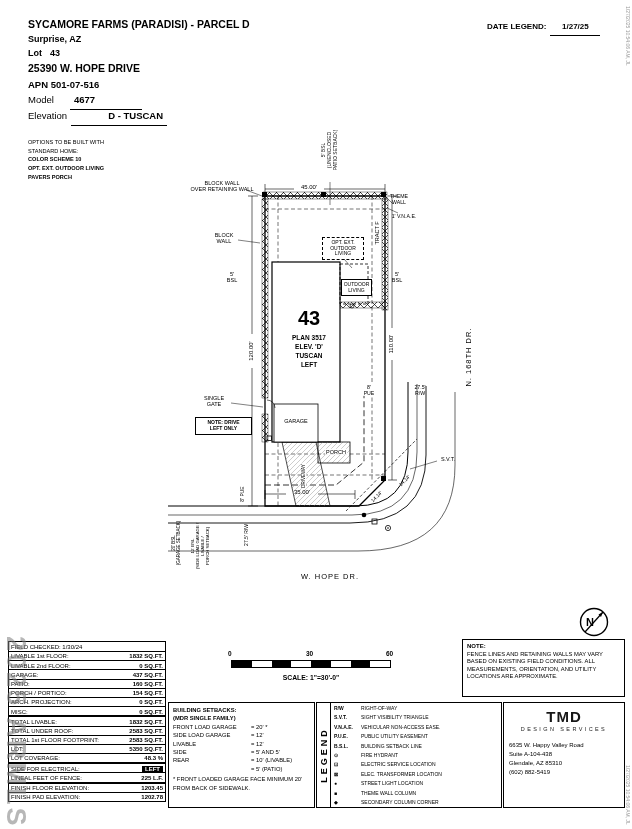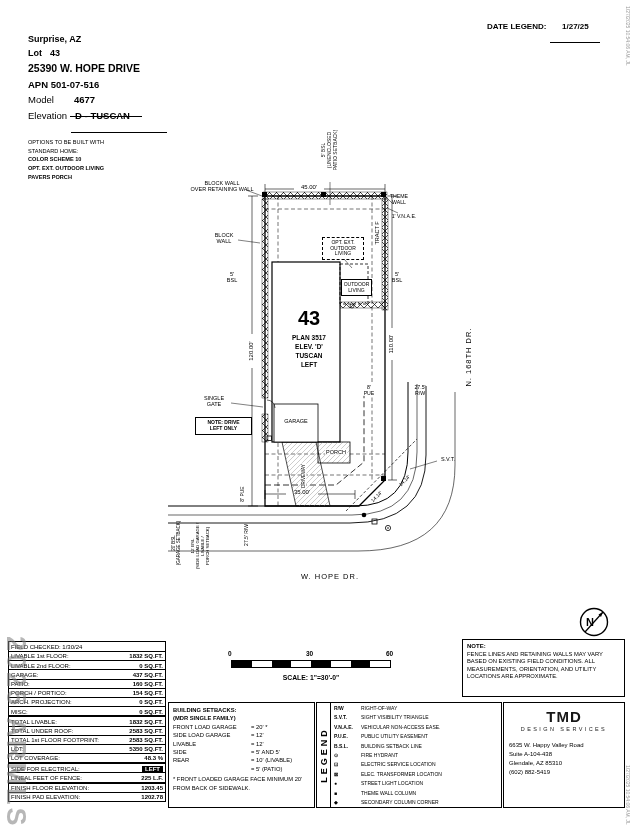--- a/index.html
+++ b/index.html
@@ -11,22 +11,22 @@
   .hl { position:absolute; left:28px; white-space:nowrap; }
   .h-title { top:18px; font-size:10.5px; font-weight:bold; }
   .h-city  { top:34px; font-size:9px;   font-weight:bold; }
   .h-lot   { top:48px; font-size:9px;   font-weight:bold; }
   .h-lot .lv { margin-left:8px; }
   .h-addr  { top:62px; font-size:10.5px; font-weight:bold; }
   .h-apn   { top:79px; font-size:9.5px; font-weight:bold; }
   .h-model { top:94px; font-size:9.5px; }
   .h-elev  { top:110px; font-size:9.5px; }
   .u-val { display:inline-block; min-width:72px; border-bottom:1px solid #000;
-           font-weight:bold; margin-left:16px; padding:0 4px 11px 4px; }
-  .h-elev .u-val { margin-left:4px; min-width:96px; }
+           font-weight:bold; margin-left:16px; padding:0 4px 4px 4px; }
+  .h-elev .u-val { margin-left:4px; min-width:96px;text-align:right; }
   .h-date { position:absolute; left:487px; top:22px; font-size:8px; font-weight:bold; white-space:nowrap; }
   .h-date .u-val { min-width:50px; margin-left:4px; text-align:center; font-weight:bold; }
   .options { position:absolute; left:28px; top:138px; font-size:5.6px; line-height:1.55; }
   .options .intro { white-space:pre-line; }
   .options .item { font-weight:bold; }
 
   
   .lbl { position:absolute; transform:translate(-50%,-50%); text-align:center;
          white-space:pre-line; line-height:1.18; z-index:3; }
   .rot   { transform:translate(-50%,-50%) rotate(-90deg); }
@@ -94,20 +94,21 @@
   .wm-top { right:1px; top:6px; }
   .wm-bot { right:1px; bottom:4px; }
 
   .north { position:absolute; left:576px; top:604px; z-index:4; }
 </style>
 </head>
 <body>
 
 <div class="page">
 
+  <div class="hl h-title">SYCAMORE FARMS (PARADISI) - PARCEL D</div>
   <div class="hl h-city">Surprise, AZ</div>
   <div class="hl h-lot">
     <span>Lot</span><span class="lv">43</span>
   </div>
   <div class="hl h-addr">25390 W. HOPE DRIVE</div>
   <div class="hl h-apn">APN 501-07-516</div>
   <div class="hl h-model">
     <span>Model</span><span class="u-val">4677</span>
   </div>
   <div class="hl h-elev">

